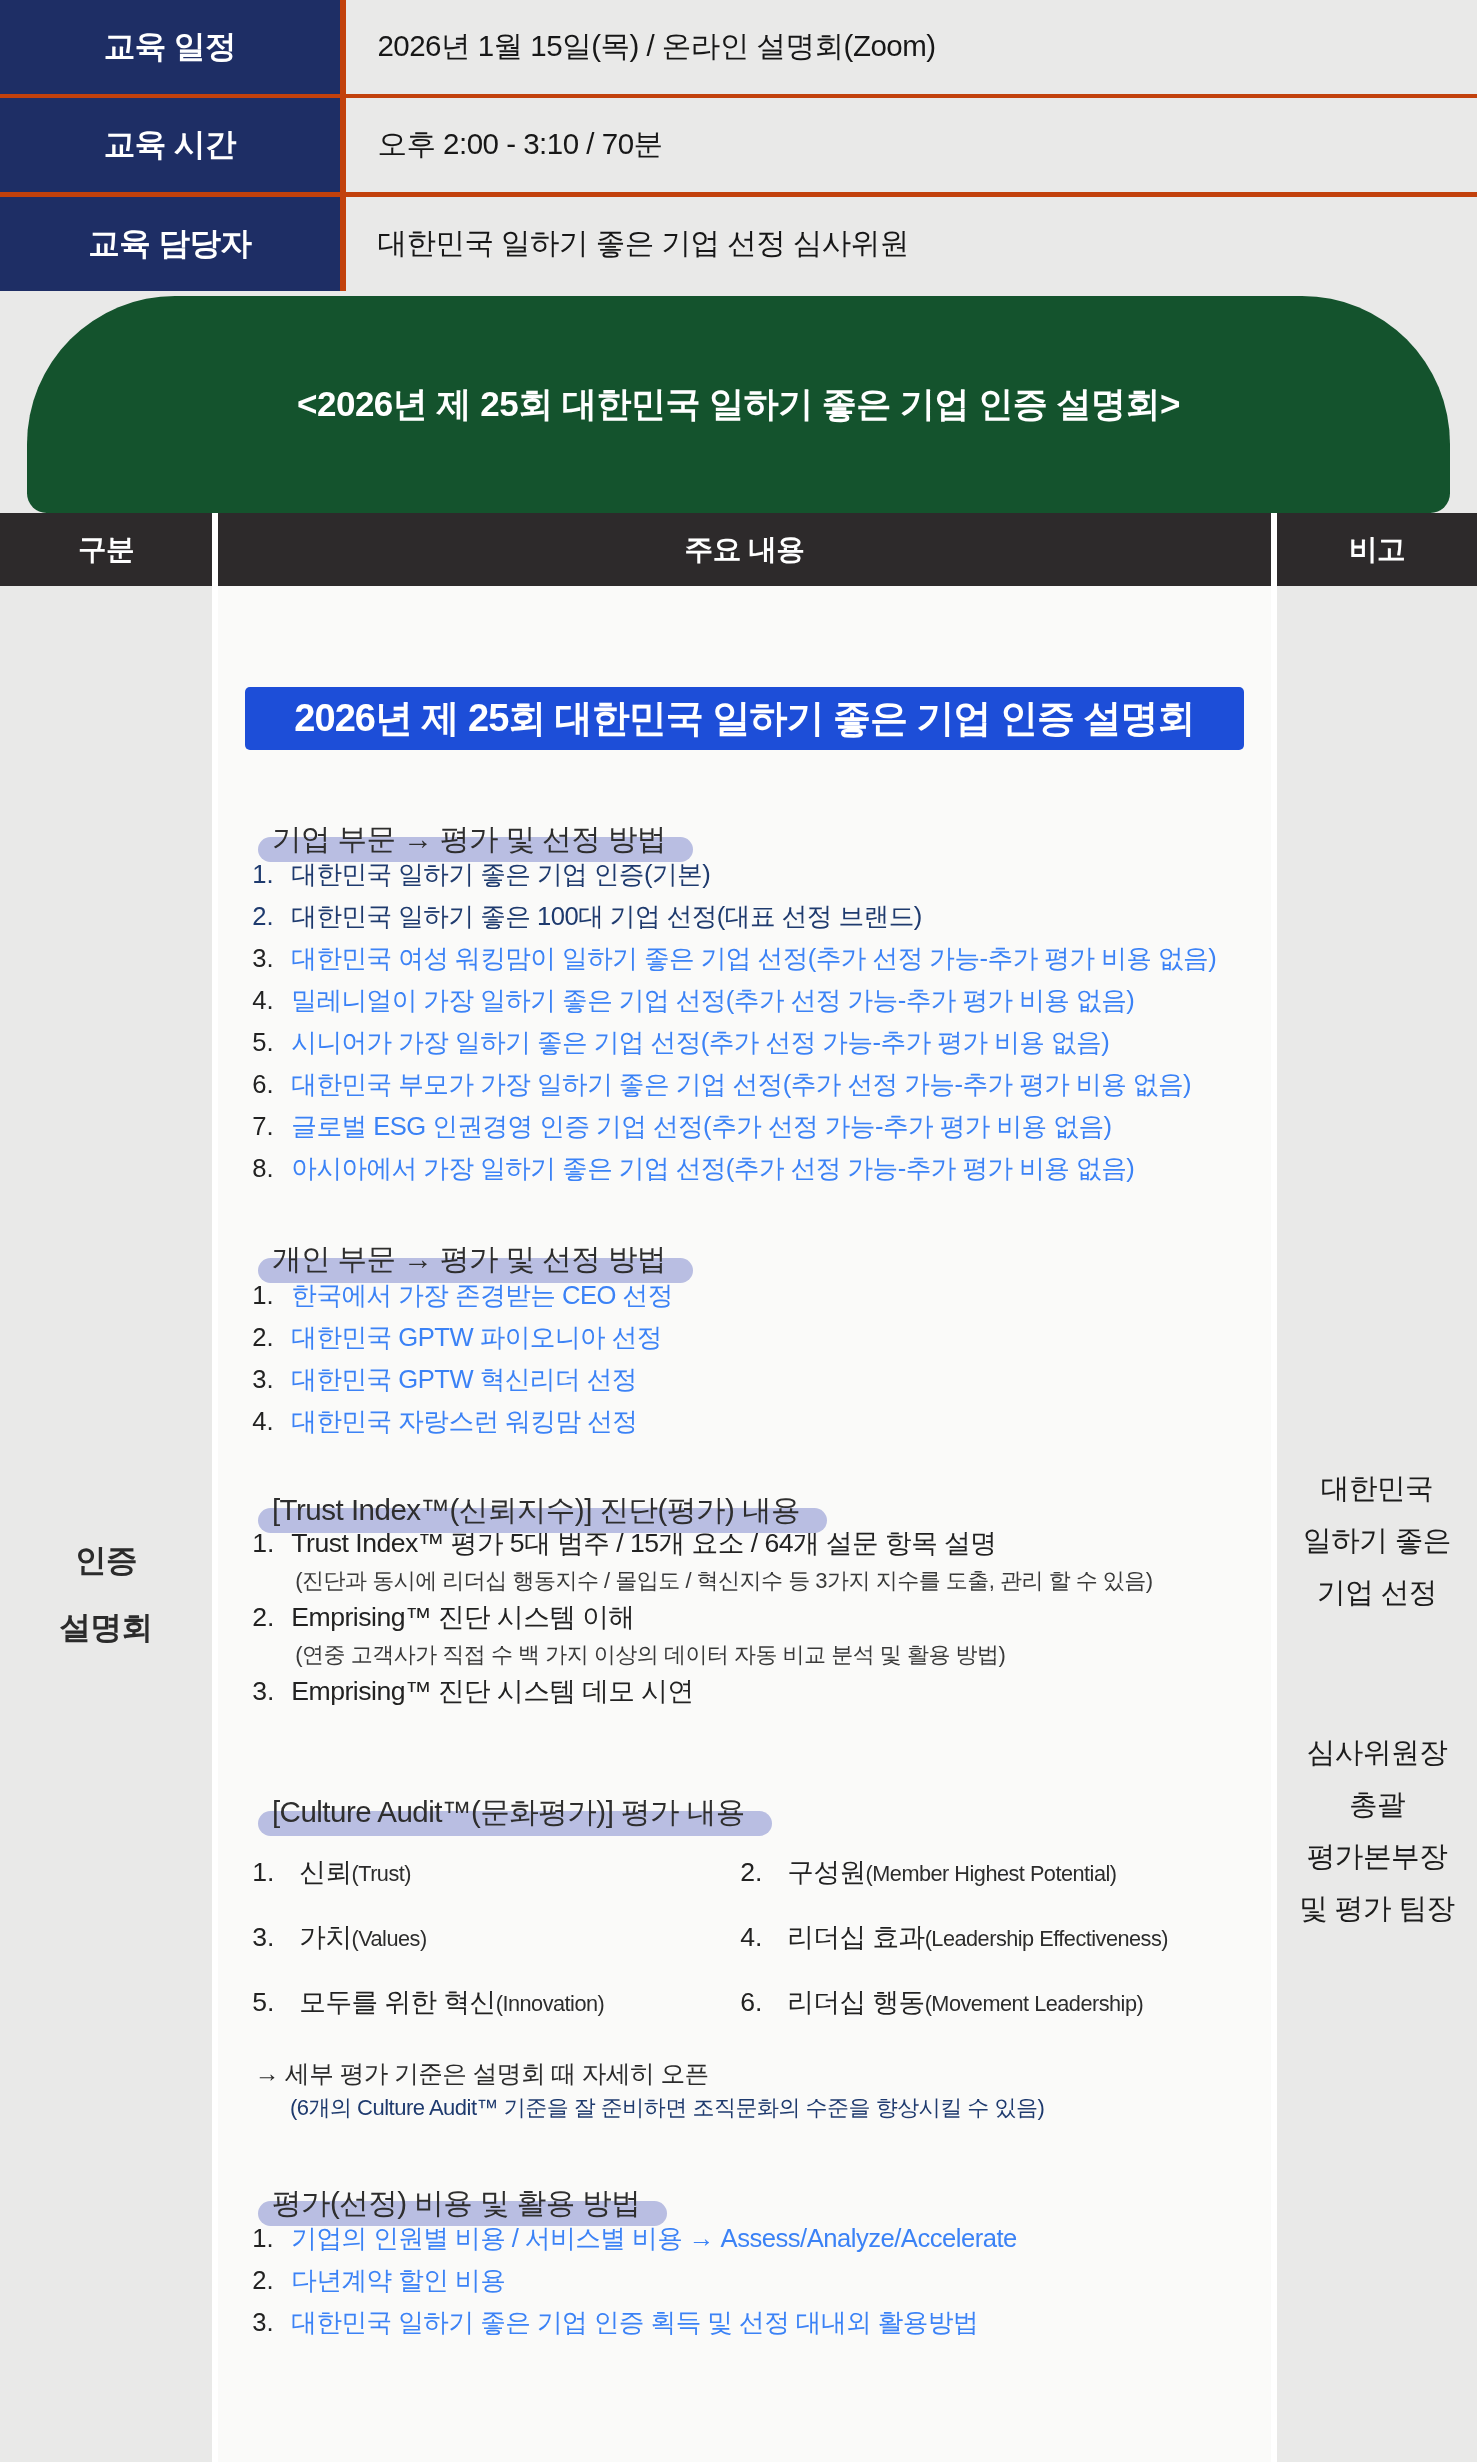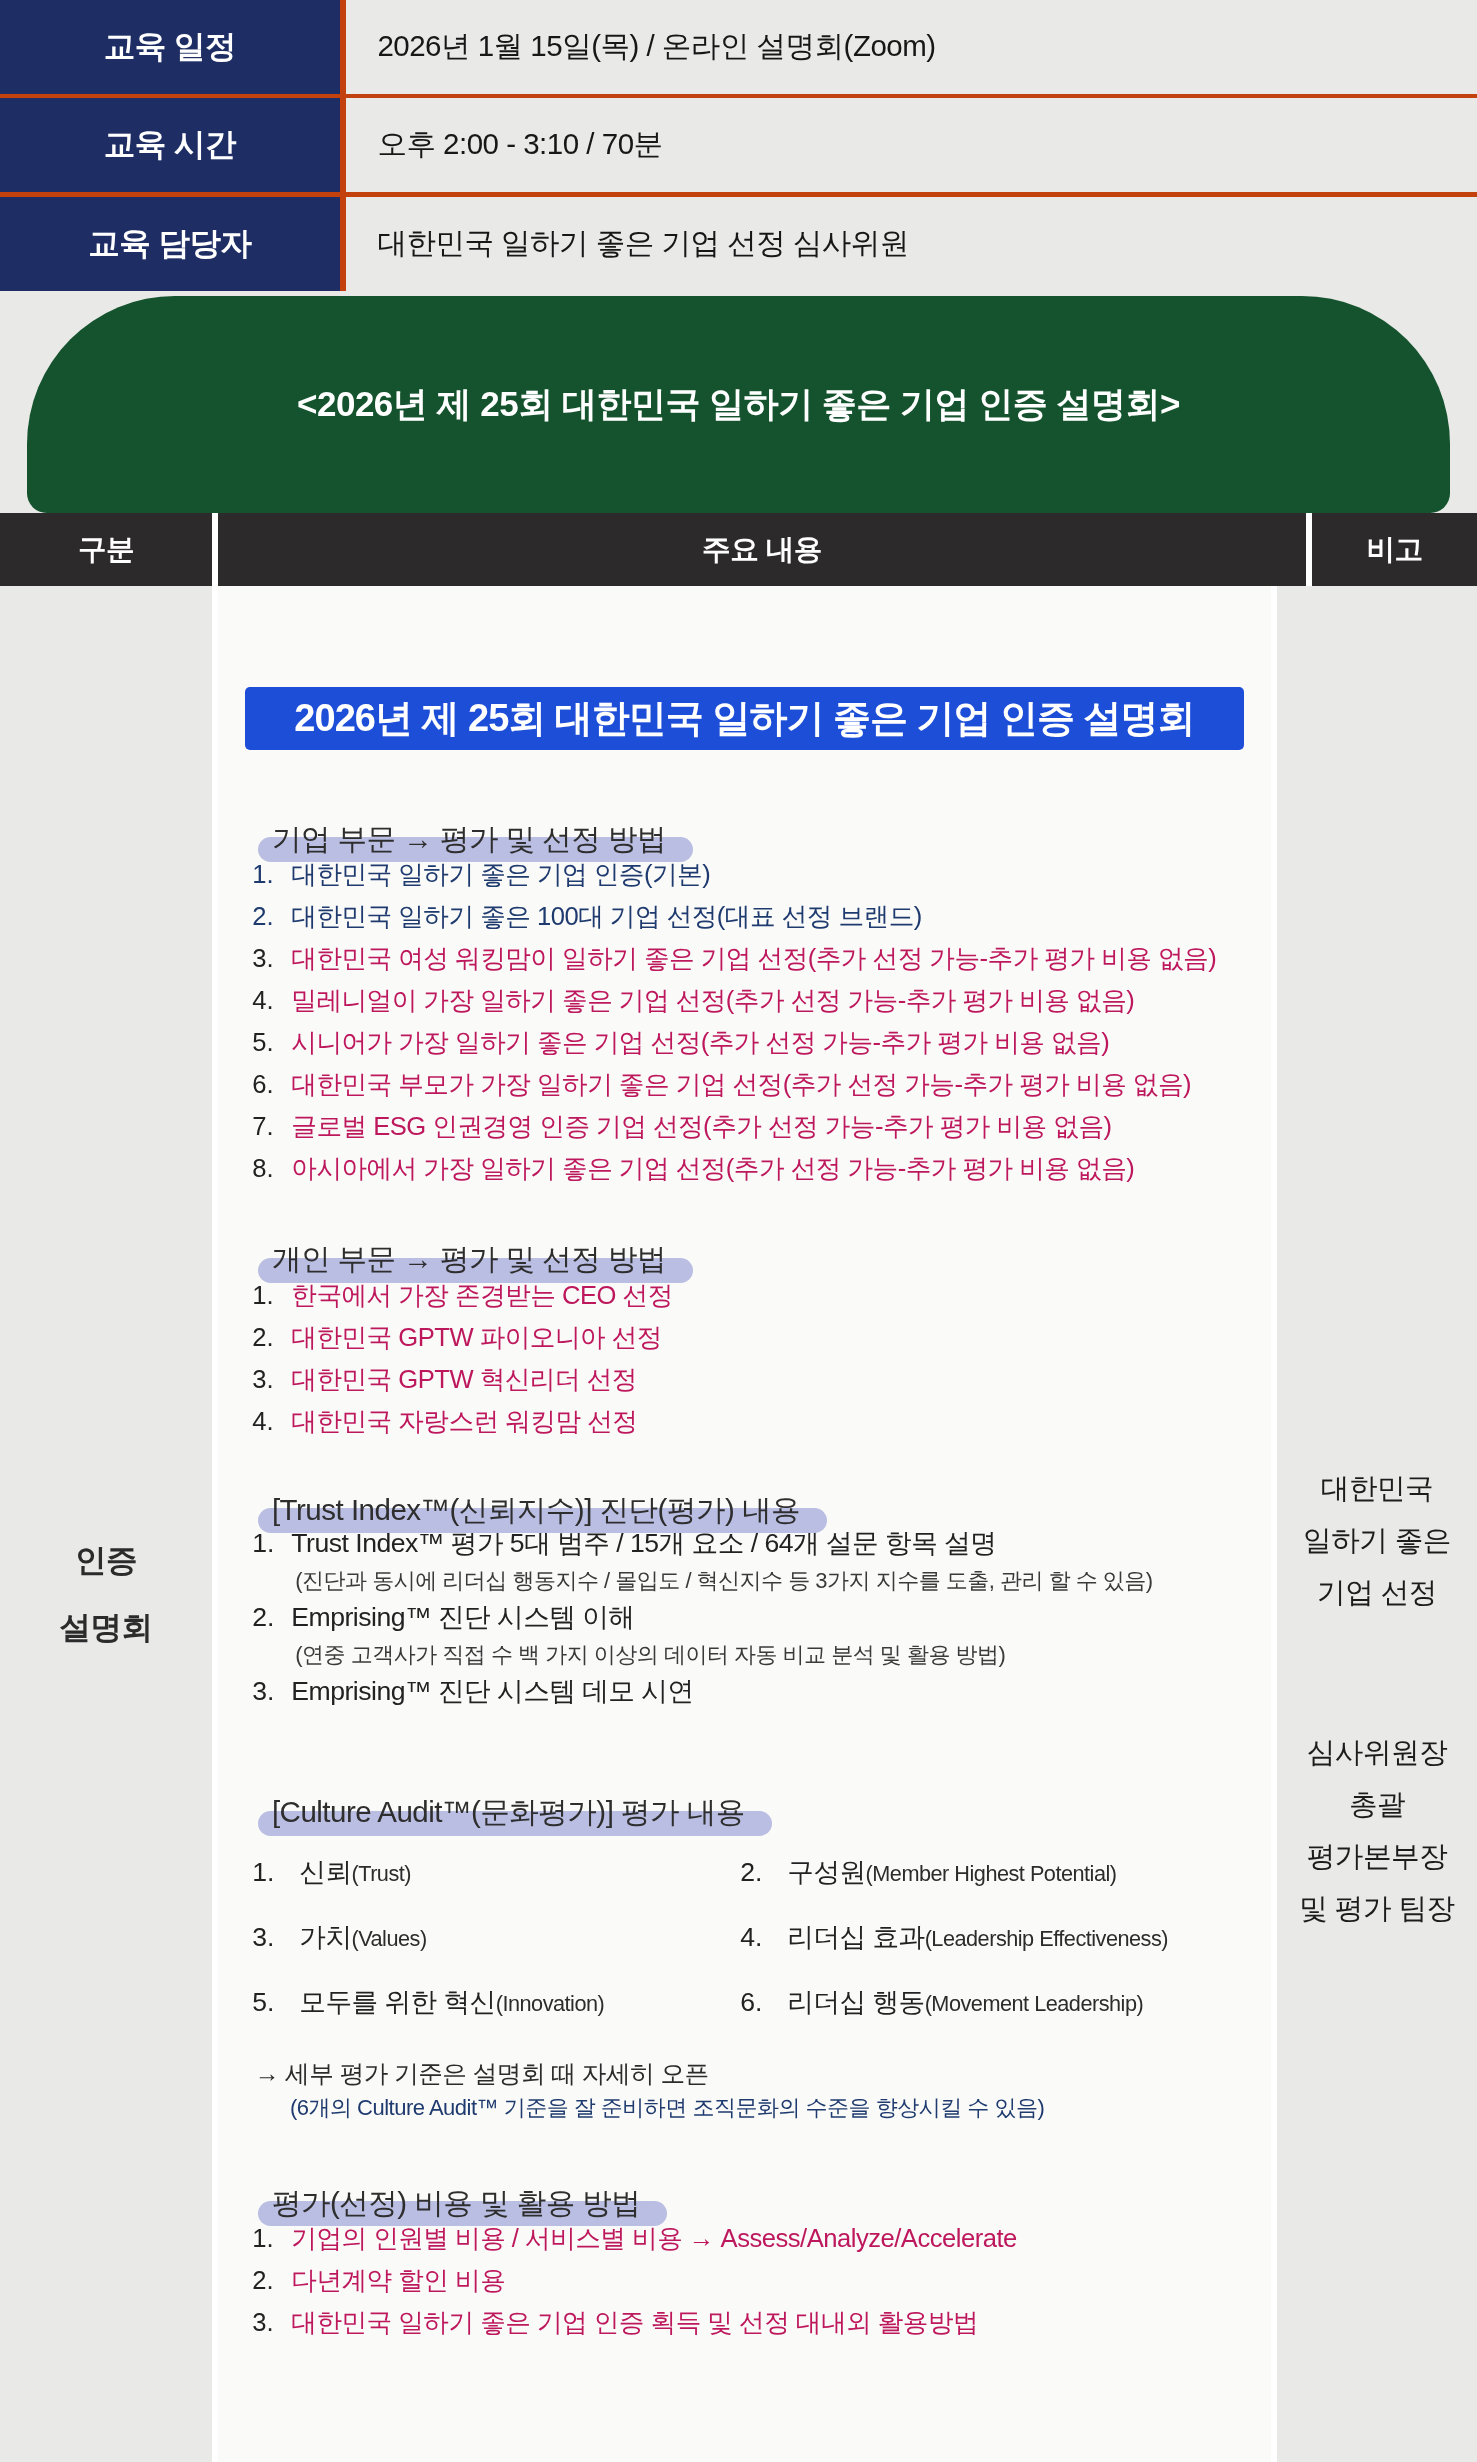--- a/index.html
+++ b/index.html
@@ -38,21 +38,21 @@
   .banner-title{color:#fff;font-size:35px;font-weight:700;letter-spacing:-0.5px;}
 
   
   .thead{height:73px;display:flex;background:#fff;}
   .th{
     background:#2d2a2b;color:#fff;display:flex;align-items:center;justify-content:center;
     font-size:28.6px;font-weight:700;letter-spacing:-0.5px;
   }
   .th-left{width:212px;}
   .th-mid{flex:1;margin:0 5.9px;}
-  .th-right{width:165px;}
+  .th-right{width:200px;}
 
   
   .tbody{height:2017px;display:flex;background:#fff;}
   .col-left{
     width:212px;background:#e9e9e8;
     display:flex;flex-direction:column;align-items:center;justify-content:center;
     font-size:31.5px;font-weight:700;color:#2b2b2b;letter-spacing:-0.5px;
   }
   .col-left .cat-line{line-height:1;margin:17.7px 0;}
   .col-mid{flex:1;margin:0 5.9px;background:#fafaf9;padding:0 27px;box-sizing:border-box;}
@@ -84,21 +84,21 @@
   .b3{margin-top:53px;}
   .b4{margin-top:86px;}
   .b5{margin-top:65px;}
 
   ul.plain{list-style:none;margin:0;padding:0 0 0 7.4px;}
   .list1{margin-top:43px;}
   .list2{margin-top:40px;}
   .list3{margin-top:40px;}
   li.item{display:flex;align-items:baseline;line-height:42px;white-space:nowrap;}
   li.item .num{width:39px;flex:none;font-size:25.6px;color:#222;}
-  li.item .txt{font-size:25.6px;letter-spacing:-0.5px;color:#be185d;}
+  li.item .txt{font-size:25.6px;letter-spacing:-0.5px;color:#3b82f6;}
   li.item.navy .num,li.item.navy .txt{color:#1e3a6e;}
 
   .trust-list{margin-top:25.6px;}
   li.t-item{display:flex;align-items:baseline;line-height:39px;white-space:nowrap;}
   li.t-item .num{width:39px;flex:none;font-size:26.6px;color:#222;}
   li.t-item .txt{font-size:26.6px;letter-spacing:-0.5px;color:#222;}
   li.t-note{line-height:35px;padding-left:43px;font-size:22px;letter-spacing:-0.5px;color:#3a3a3a;white-space:nowrap;}
 
   .culture-grid{
     margin-top:28.6px;display:grid;grid-template-columns:488px 1fr;

